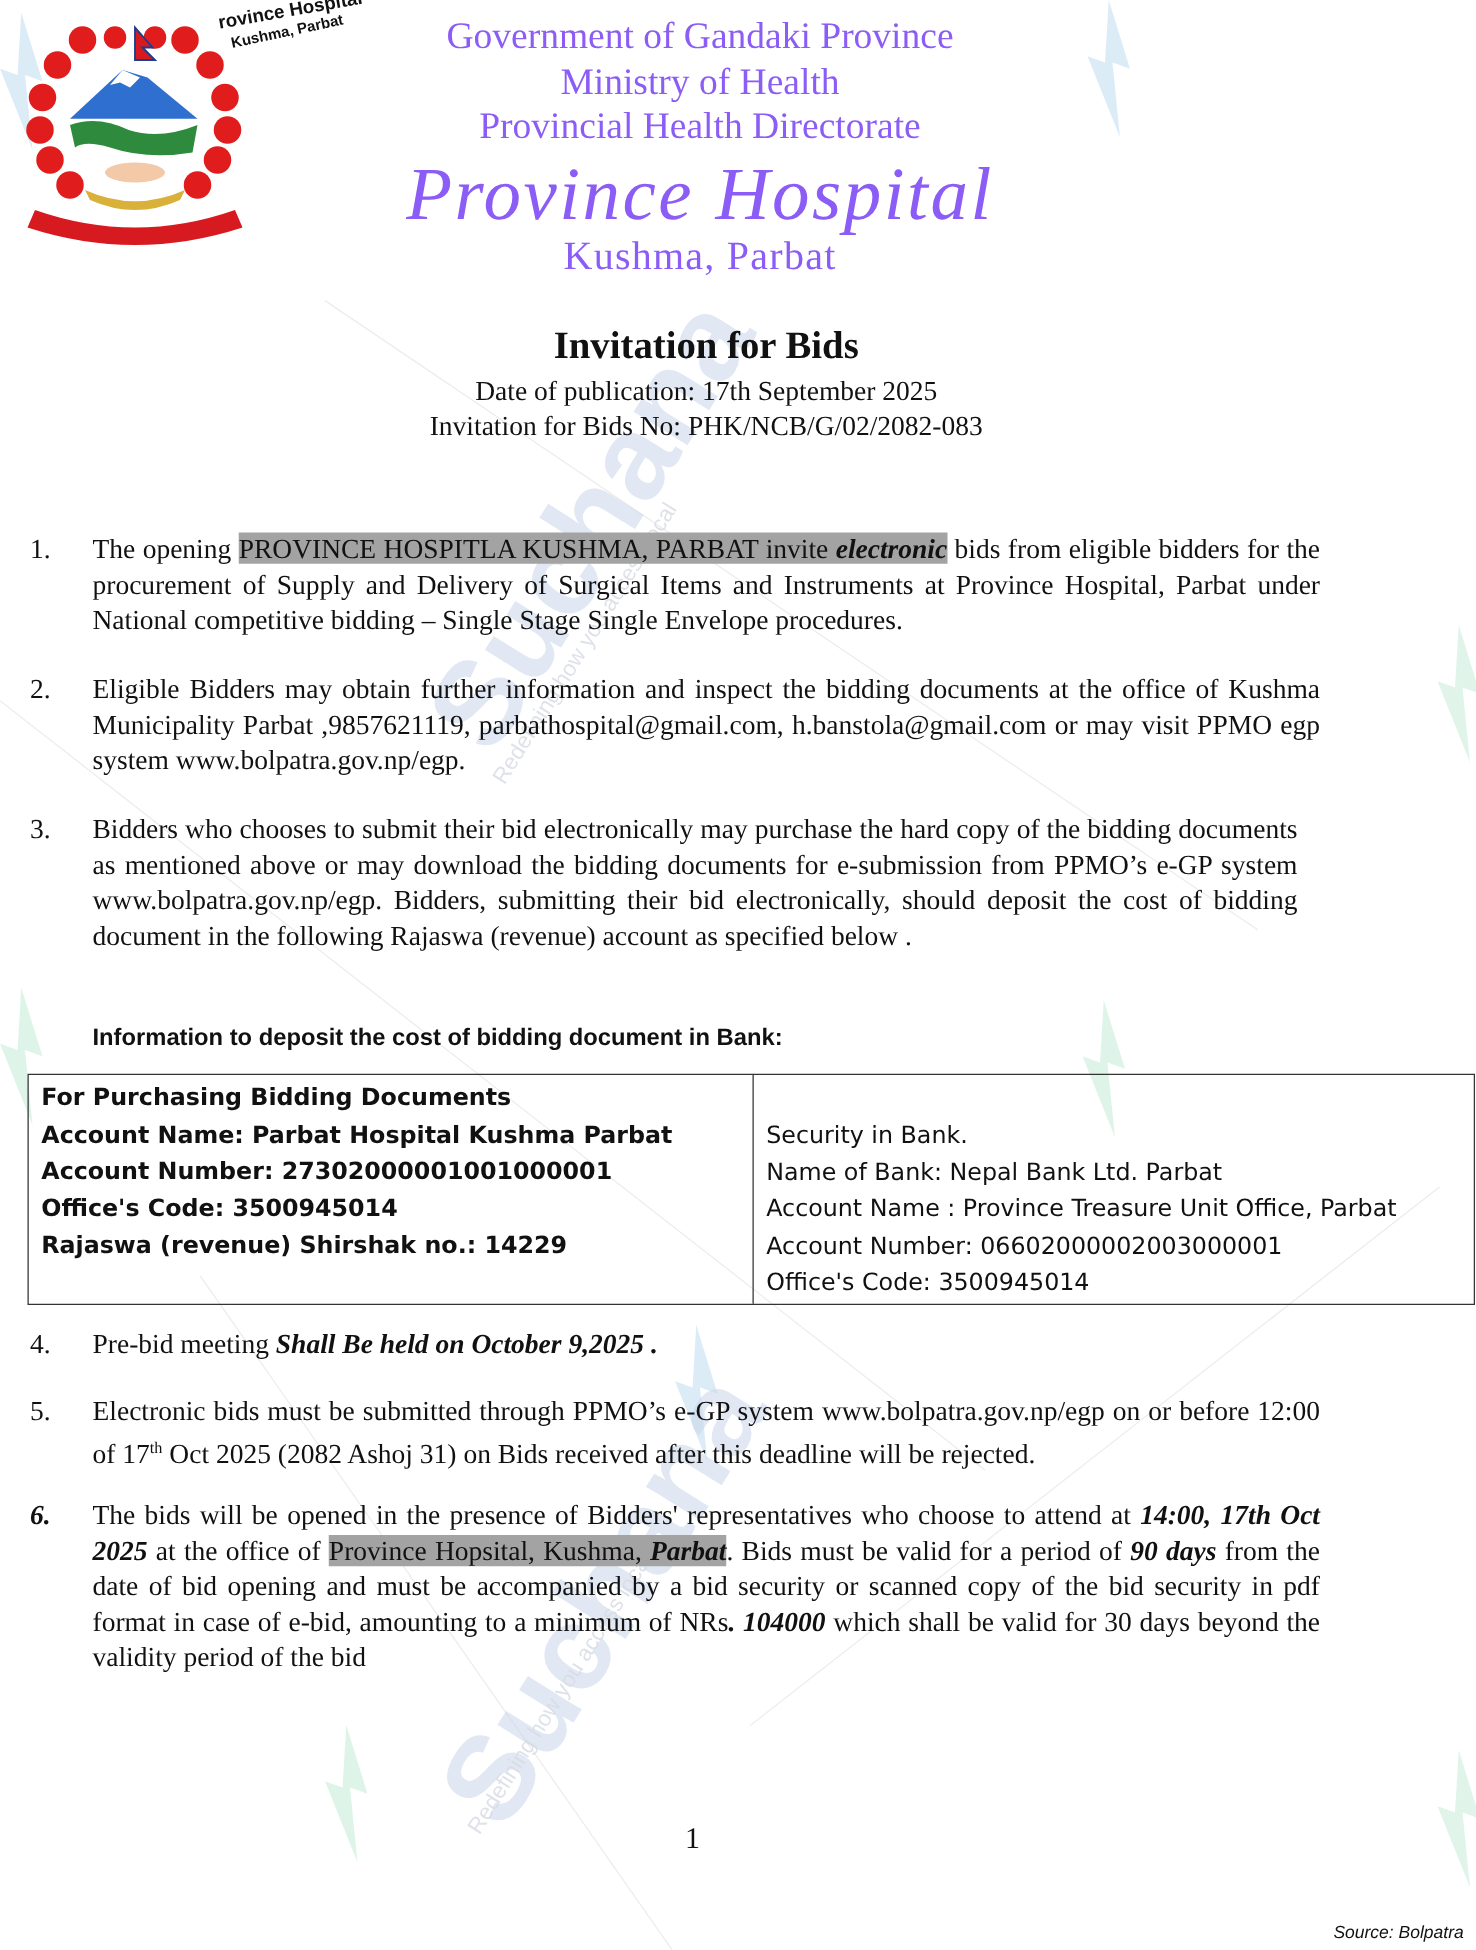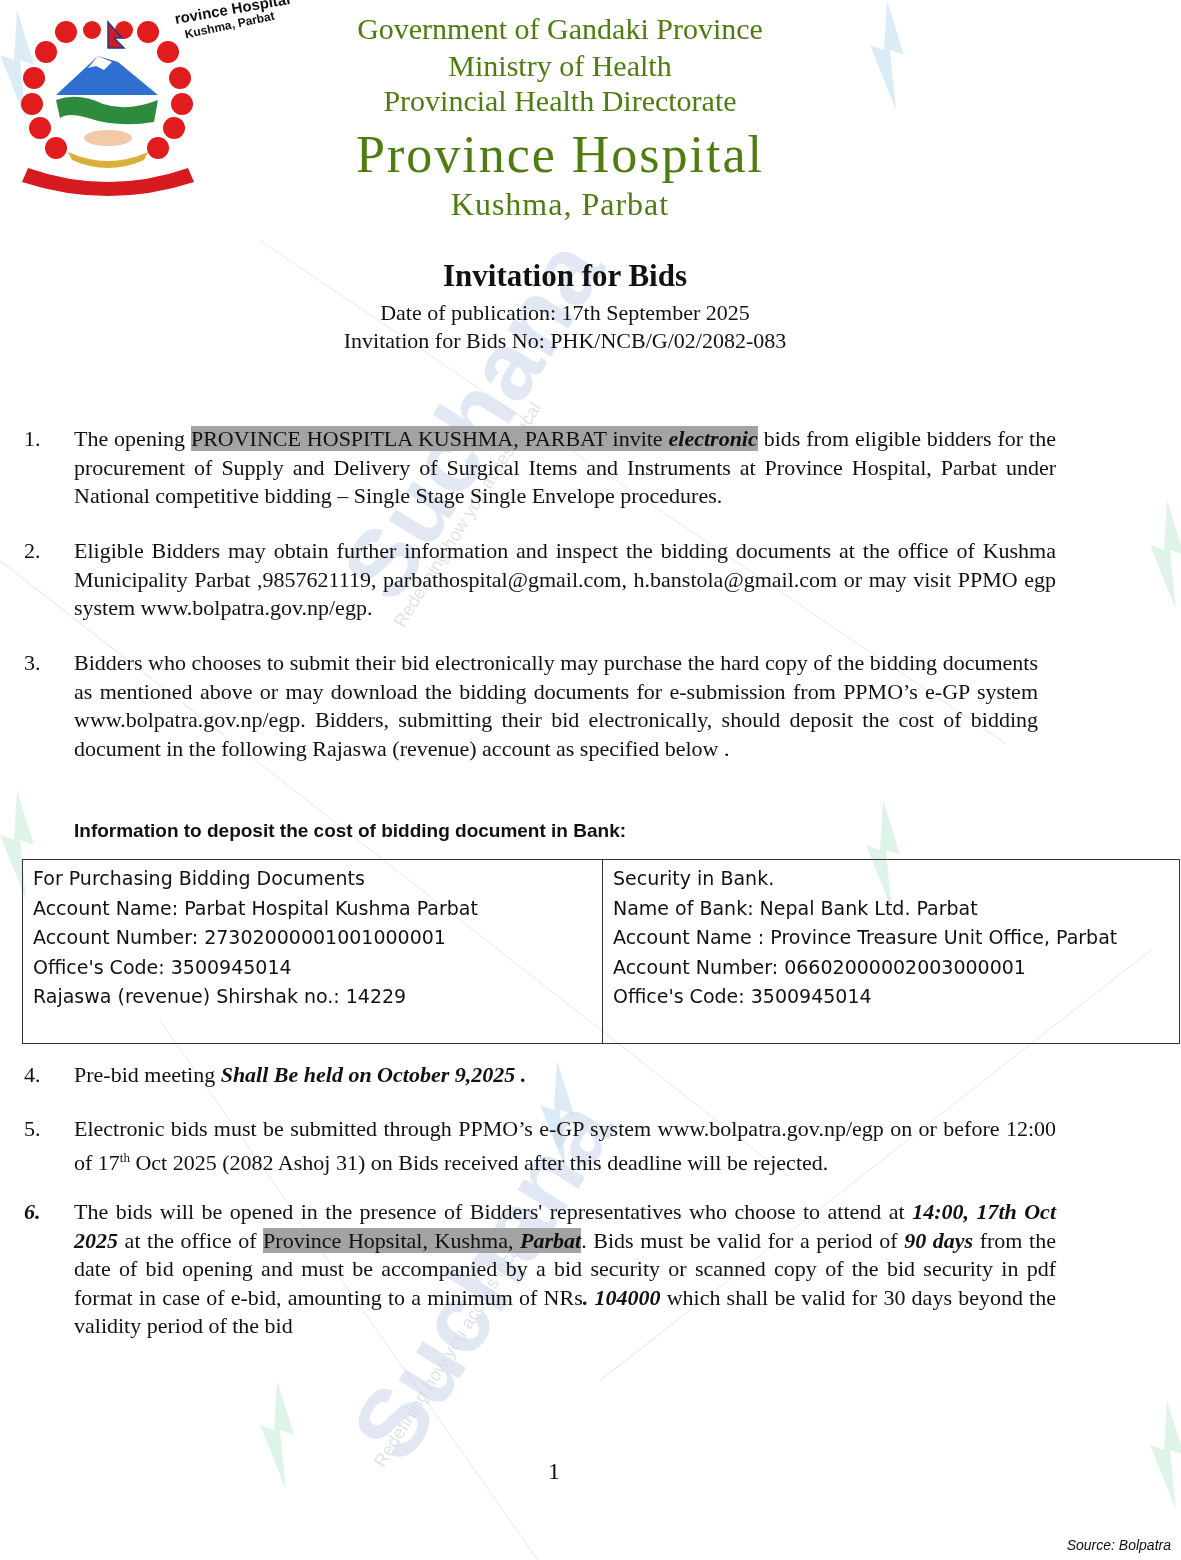--- a/index.html
+++ b/index.html
@@ -15,25 +15,25 @@
             transform: rotate(-58deg); transform-origin: left top; opacity: 0.8; }
   .wm-line { position: absolute; height: 1px; background: #ececec; transform-origin: left center; }
 
   
   .seal { position: absolute; left: 8px; top: 0; width: 210px; height: 200px; }
   .stamp { position: absolute; left: 168px; top: -6px; width: 140px; height: 60px;
            font-family: "Liberation Sans", sans-serif; font-weight: bold; font-size: 15px; color: #111; }
   .stamp .l1 { position: absolute; left: 6px; top: 6px; transform: rotate(-10deg); }
   .stamp .l2 { position: absolute; left: 16px; top: 24px; font-size: 12px; transform: rotate(-12deg); }
 
-  .hdr { position: absolute; left: 230px; width: 660px; text-align: center; color: #4d7c0f; }
+  .hdr { position: absolute; left: 230px; width: 660px; text-align: center; color: #8b5cf6; }
   .hdr-1 { top: 12px; font-size: 30px; }
   .hdr-2 { top: 49px; font-size: 30px; }
   .hdr-3 { top: 84px; font-size: 30px; }
-  .hdr-4 { top: 122px; font-size: 52px; letter-spacing: 2px; line-height: 66px; }
+  .hdr-4 { top: 122px; font-size: 60px; letter-spacing: 2px; line-height: 66px; font-style: italic; }
   .hdr-5 { top: 186px; font-size: 32px; letter-spacing: 1px; }
 
   .title { position: absolute; left: 300px; width: 530px; text-align: center; top: 258px;
            font-size: 31px; font-weight: bold; }
   .sub { position: absolute; left: 300px; width: 530px; text-align: center; font-size: 22px; }
   .sub-1 { top: 300px; }
   .sub-2 { top: 328px; }
 
   
   .item { position: absolute; left: 24px; width: 1032px; font-size: 22px; line-height: 28.5px; }
@@ -43,22 +43,22 @@
   .hl { background: #a3a3a3; }
   .bi { font-weight: bold; font-style: italic; }
   .it6 { font-weight: bold; font-style: italic; }
 
   .bank-caption { position: absolute; left: 74px; top: 820px; font-family: "Liberation Sans", sans-serif;
                   font-weight: bold; font-size: 19px; }
   .bank-table { position: absolute; left: 22px; top: 859px; width: 1158px; height: 185px;
                 border: 1.5px solid #333; box-sizing: border-box; display: flex;
                 font-family: "DejaVu Sans", "Liberation Sans", sans-serif; font-size: 19px; }
   .bank-col { padding: 4px 10px; line-height: 29.6px; box-sizing: border-box; }
-  .bank-col.left { width: 580px; border-right: 1.5px solid #333; }
-  .bank-col.right { flex: 1; }
+  .bank-col.left { width: 580px; border-right: 1.5px solid #333; font-weight: bold; }
+  .bank-col.right { flex: 1; margin-top: 30px; }
   .bank-col div { white-space: nowrap; }
 
   .page-num { position: absolute; left: 548px; top: 1458px; font-size: 24px; }
   .source { position: absolute; right: 10px; top: 1537px; font-family: "Liberation Sans", sans-serif;
             font-style: italic; font-size: 14px; }
 </style>
 </head>
 <body>
 
 <div class="wm-line" style="left:260px;top:240px;width:900px;transform:rotate(34deg);"></div>

